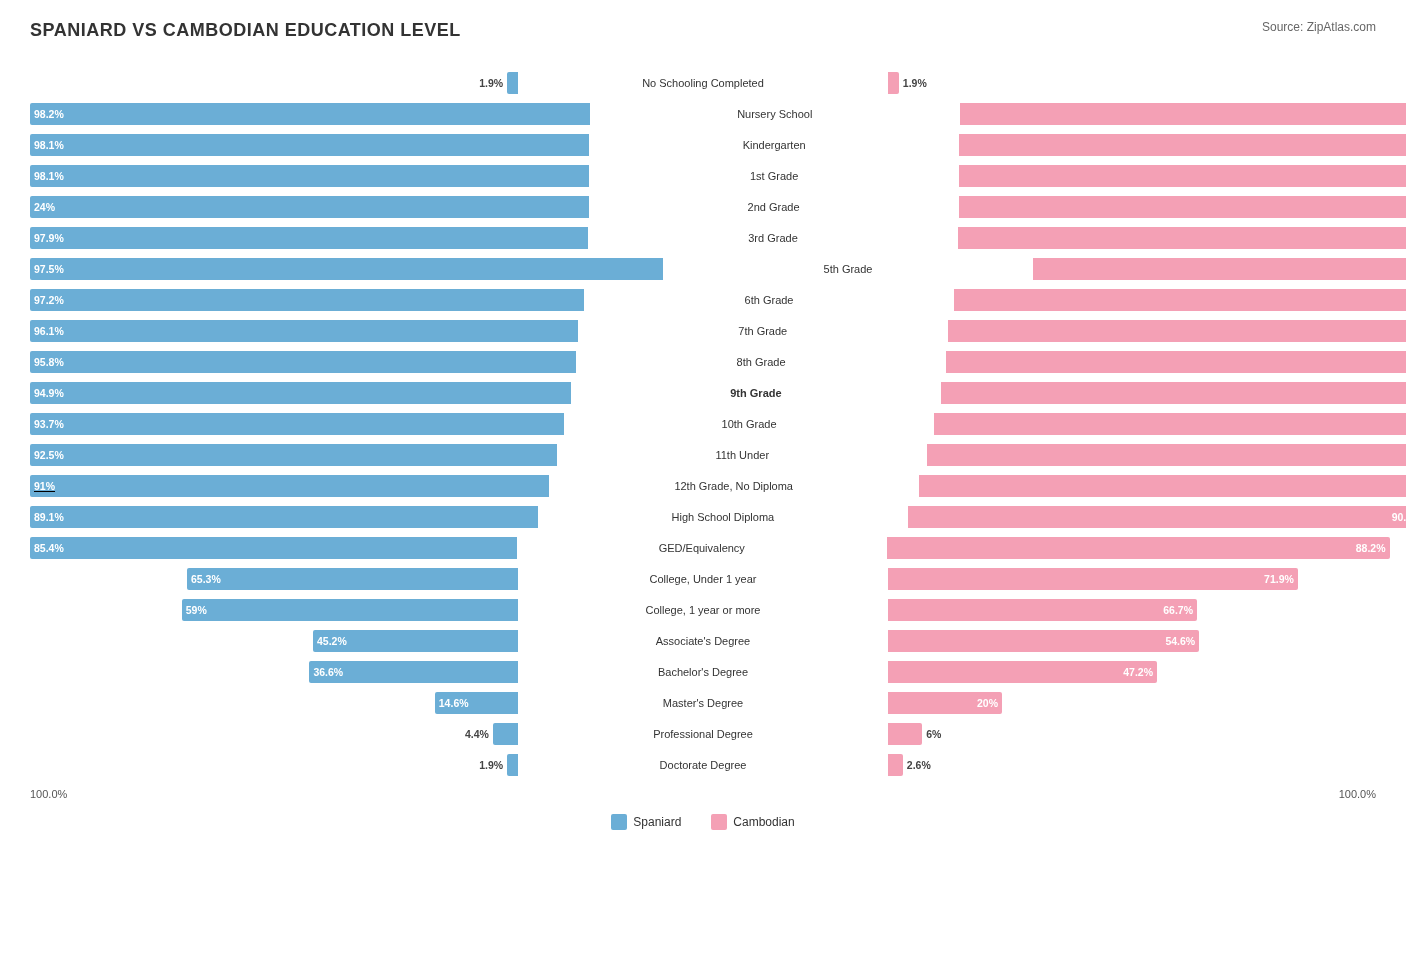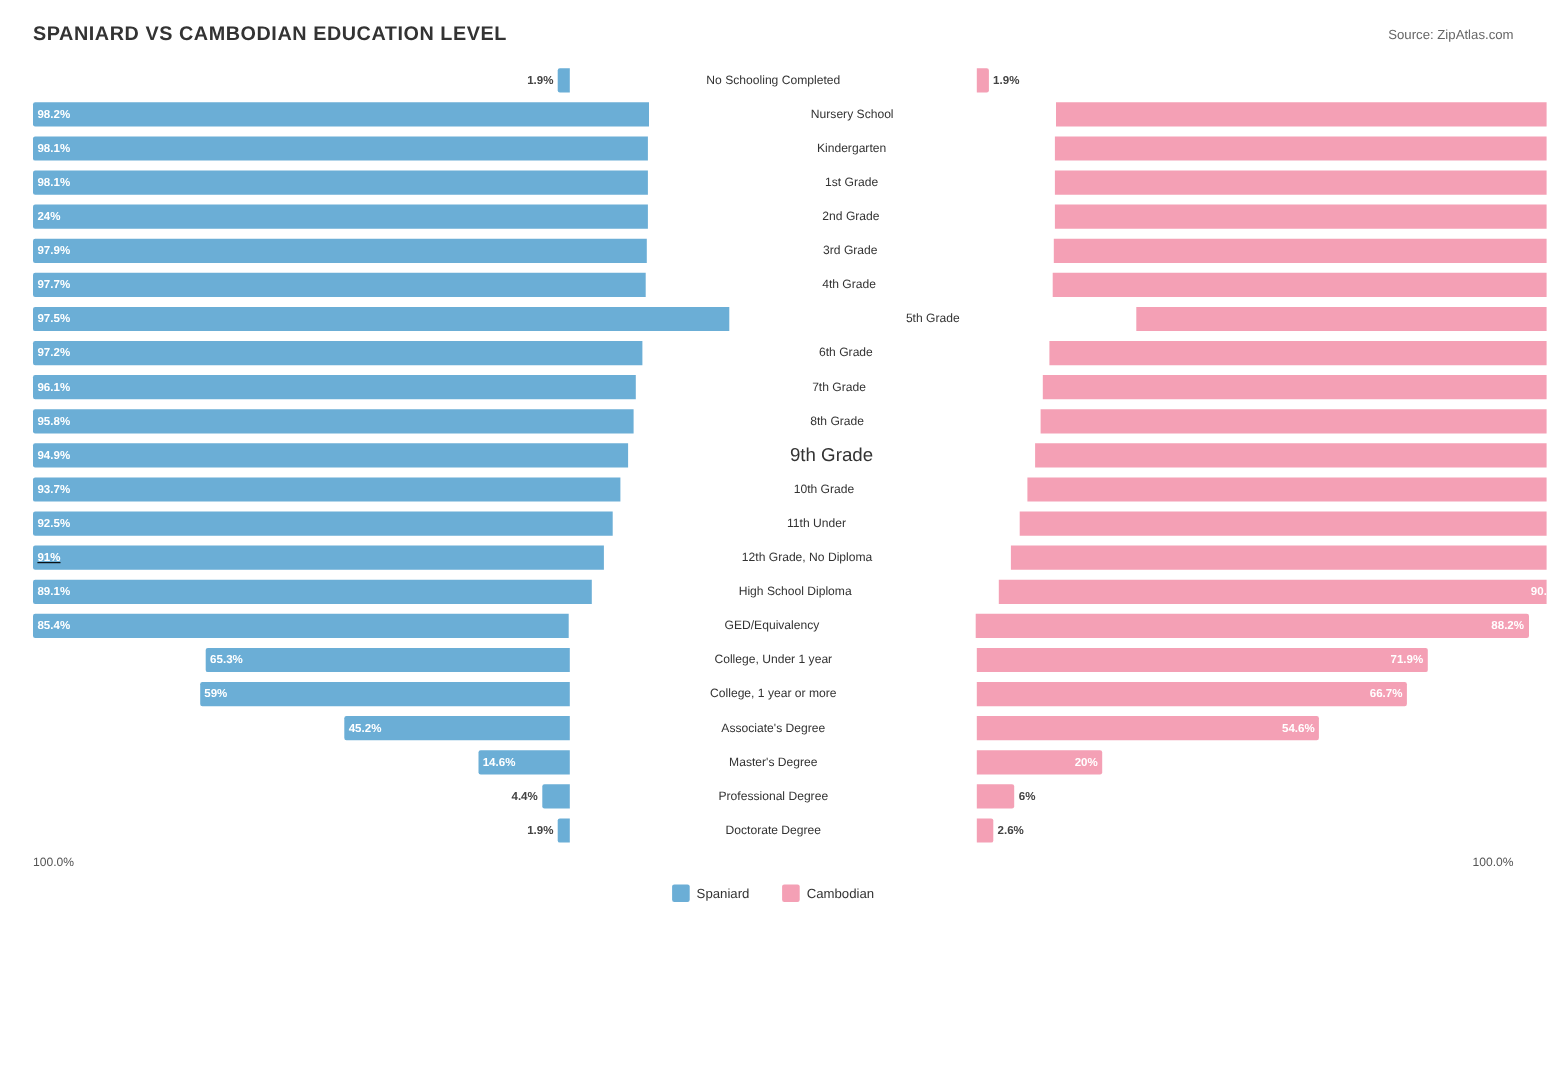--- a/index.html
+++ b/index.html
@@ -10,22 +10,22 @@
       min-height: 975px;
     }
     .chart-container {
       width: 1406px;
       padding: 20px 30px 40px 30px;
       background: #fff;
     }
     .chart-header {
       display: flex;
       justify-content: space-between;
-      align-items: center;
-      margin-bottom: 18px;
+      align-items: flex-start;
+      margin-bottom: 28px;
     }
     .chart-title {
       font-size: 18px;
       font-weight: bold;
       color: #333;
       text-transform: uppercase;
       letter-spacing: 0.5px;
     }
     .chart-source {
       font-size: 12px;
@@ -217,31 +217,20 @@
             <span class="bar-label-left">97.9%</span>
           </div>
         </div>
         <div class="center-labels" style="position: static; transform: none; min-width: 160px; max-width: 210px; text-align: center; font-size: 11px; color: rgb(51, 51, 51); background: rgba(255, 255, 255, 0.9); padding: 2px 6px; border-radius: 2px; z-index: 10; flex-shrink: 0;">3rd Grade</div>
         <div class="right-section">
           <div class="bar-right" style="width: 558.03px; background: rgb(244, 160, 181);"></div>
         </div>
       </div>
       <div class="bar-row">
         <div class="left-section">
-          <div class="bar-left" style="width: 556.89px; background: rgb(107, 174, 214);">
-            <span class="bar-label-left">97.7%</span>
-          </div>
-        </div>
-        <div class="center-labels" style="position: static; transform: none; min-width: 160px; max-width: 210px; text-align: center; font-size: 11px; color: rgb(51, 51, 51); background: rgba(255, 255, 255, 0.9); padding: 2px 6px; border-radius: 2px; z-index: 10; flex-shrink: 0;">4th Grade</div>
-        <div class="right-section">
-          <div class="bar-right" style="width: 556.89px; background: rgb(244, 160, 181);"></div>
-        </div>
-      </div>
-      <div class="bar-row">
-        <div class="left-section">
           <div class="bar-left" style="width: 633px; background: rgb(107, 174, 214);">
             <span class="bar-label-left">97.5%</span>
           </div>
         </div>
         <div class="center-labels" style="position: static; transform: none; min-width: 160px; max-width: 210px; text-align: center; font-size: 11px; color: rgb(51, 51, 51); background: rgba(255, 255, 255, 0.9); padding: 2px 6px; border-radius: 2px; z-index: 10; flex-shrink: 0;">5th Grade</div>
         <div class="right-section">
           <div class="bar-right" style="width: 556.32px; background: rgb(244, 160, 181);"></div>
         </div>
       </div>
       <div class="bar-row">
@@ -276,21 +265,21 @@
         <div class="right-section">
           <div class="bar-right" style="width: 547.77px; background: rgb(244, 160, 181);"></div>
         </div>
       </div>
       <div class="bar-row">
         <div class="left-section">
           <div class="bar-left" style="width: 540.93px; background: rgb(107, 174, 214);">
             <span class="bar-label-left">94.9%</span>
           </div>
         </div>
-        <div class="center-labels" style="position: static; transform: none; min-width: 160px; max-width: 210px; text-align: center; font-size: 17px; color: rgb(51, 51, 51); background: rgba(255, 255, 255, 0.9); padding: 2px 6px; border-radius: 2px; z-index: 10; flex-shrink: 0;">9th Grade</div>
+        <div class="center-labels" style="position: static; transform: none; min-width: 160px; max-width: 210px; text-align: center; font-size: 11px; color: rgb(51, 51, 51); background: rgba(255, 255, 255, 0.9); padding: 2px 6px; border-radius: 2px; z-index: 10; flex-shrink: 0; font-weight: bold;">9th Grade</div>
         <div class="right-section">
           <div class="bar-right" style="width: 543.78px; background: rgb(244, 160, 181);"></div>
         </div>
       </div>
       <div class="bar-row">
         <div class="left-section">
           <div class="bar-left" style="width: 534.09px; background: rgb(107, 174, 214);">
             <span class="bar-label-left">93.7%</span>
           </div>
         </div>
@@ -361,35 +350,48 @@
         </div>
       </div>
       <div class="bar-row">
         <div class="left-section">
           <div class="bar-left" style="width: 336.3px; background: rgb(107, 174, 214);">
             <span class="bar-label-left">59%</span>
           </div>
         </div>
         <div class="center-labels" style="position: static; transform: none; min-width: 160px; max-width: 210px; text-align: center; font-size: 11px; color: rgb(51, 51, 51); background: rgba(255, 255, 255, 0.9); padding: 2px 6px; border-radius: 2px; z-index: 10; flex-shrink: 0;">College, 1 year or more</div>
         <div class="right-section">
-          <div class="bar-right" style="width: 391px; background: rgb(244, 160, 181);">
+          <div class="bar-right" style="width: 309px; background: rgb(244, 160, 181);">
             <span class="bar-label-right">66.7%</span>
           </div>
         </div>
       </div>
       <div class="bar-row">
         <div class="left-section">
           <div class="bar-left" style="width: 205px; background: rgb(107, 174, 214);">
             <span class="bar-label-left">45.2%</span>
           </div>
         </div>
         <div class="center-labels" style="position: static; transform: none; min-width: 160px; max-width: 210px; text-align: center; font-size: 11px; color: rgb(51, 51, 51); background: rgba(255, 255, 255, 0.9); padding: 2px 6px; border-radius: 2px; z-index: 10; flex-shrink: 0;">Associate's Degree</div>
         <div class="right-section">
           <div class="bar-right" style="width: 311.22px; background: rgb(244, 160, 181);">
             <span class="bar-label-right">54.6%</span>
+          </div>
+        </div>
+      </div>
+      <div class="bar-row">
+        <div class="left-section">
+          <div class="bar-left" style="width: 208.62px; background: rgb(107, 174, 214);">
+            <span class="bar-label-left">36.6%</span>
+          </div>
+        </div>
+        <div class="center-labels" style="position: static; transform: none; min-width: 160px; max-width: 210px; text-align: center; font-size: 11px; color: rgb(51, 51, 51); background: rgba(255, 255, 255, 0.9); padding: 2px 6px; border-radius: 2px; z-index: 10; flex-shrink: 0;">Bachelor's Degree</div>
+        <div class="right-section">
+          <div class="bar-right" style="width: 269.04px; background: rgb(244, 160, 181);">
+            <span class="bar-label-right">47.2%</span>
           </div>
         </div>
       </div>
       <div class="bar-row">
         <div class="left-section">
           <div class="bar-left" style="width: 83.22px; background: rgb(107, 174, 214);">
             <span class="bar-label-left">14.6%</span>
           </div>
         </div>
         <div class="center-labels" style="position: static; transform: none; min-width: 160px; max-width: 210px; text-align: center; font-size: 11px; color: rgb(51, 51, 51); background: rgba(255, 255, 255, 0.9); padding: 2px 6px; border-radius: 2px; z-index: 10; flex-shrink: 0;">Master's Degree</div>

